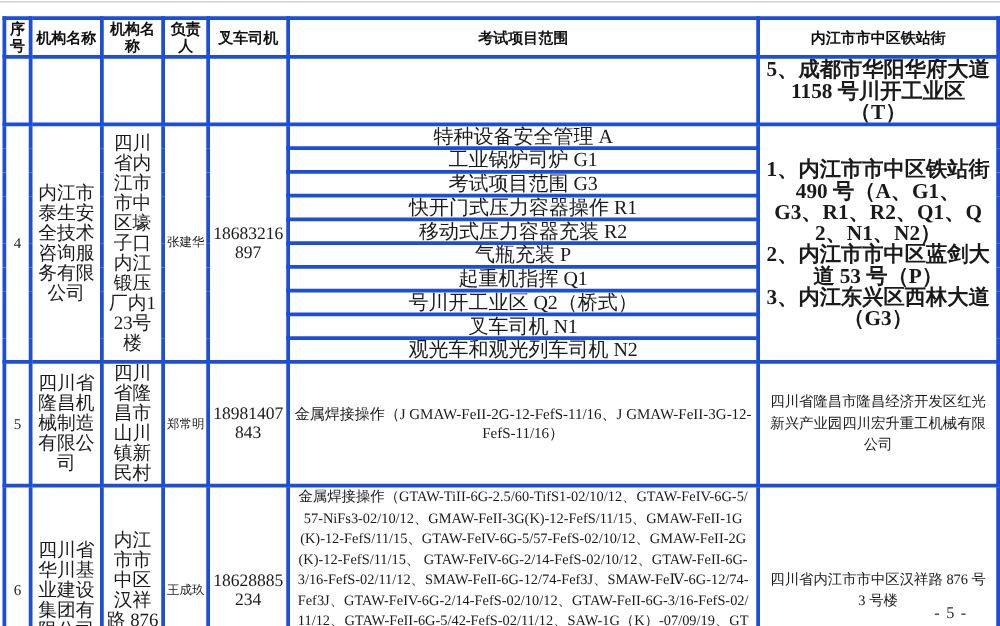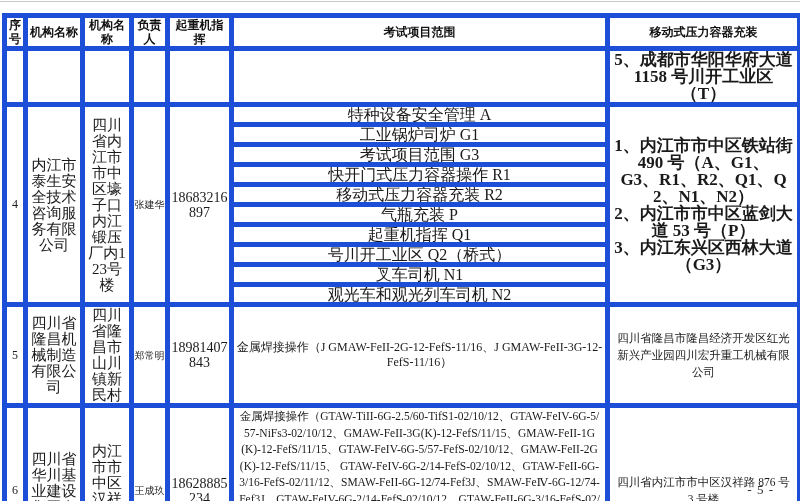--- a/index.html
+++ b/index.html
@@ -8,21 +8,21 @@
     font-family:"Liberation Serif","DejaVu Serif",serif;color:#1a1a1a;
   }
   .top-hairline{position:absolute;top:1px;left:0;width:800px;height:1px;background:#c9c9c9;}
   table.doc{
     position:absolute;left:2px;top:13px;width:795px;
     border-collapse:collapse;table-layout:fixed;
     border-left:1px solid #4a4a4a;border-right:1px solid #4a4a4a;
     border-top:3px solid #0d0d0d;border-bottom:3px solid #8f8f8f;
   }
   td,th{
-    border:5px solid #1d4ed8;
+    border:3px solid #1d4ed8;
     text-align:center;vertical-align:middle;
     padding:0 2px;overflow:hidden;
     font-size:12px;line-height:15px;
     word-break:break-all;
     margin-top:31px;
   }
   th{
     font-family:"Liberation Sans","DejaVu Sans",sans-serif;
     font-weight:bold;font-size:12px;line-height:14px;padding:0 1px;
     color:#111;
@@ -62,23 +62,23 @@
         <col style="width:64px">
         <col style="width:376px">
       <col style="width:192px">
     </colgroup>
     <thead>
       <tr class="header-row">
         <th>序号</th>
         <th>机构名称</th>
         <th>机构名称</th>
         <th>负责人</th>
-        <th>起重机指挥</th>
+        <th>叉车司机</th>
         <th>考试项目范围</th>
-        <th>移动式压力容器充装</th>
+        <th>内江市市中区铁站街</th>
       </tr>
     </thead>
     <tbody>
       <tr class="carryover-row">
         <td></td>
         <td></td>
         <td></td>
         <td></td>
         <td></td>
         <td></td>

